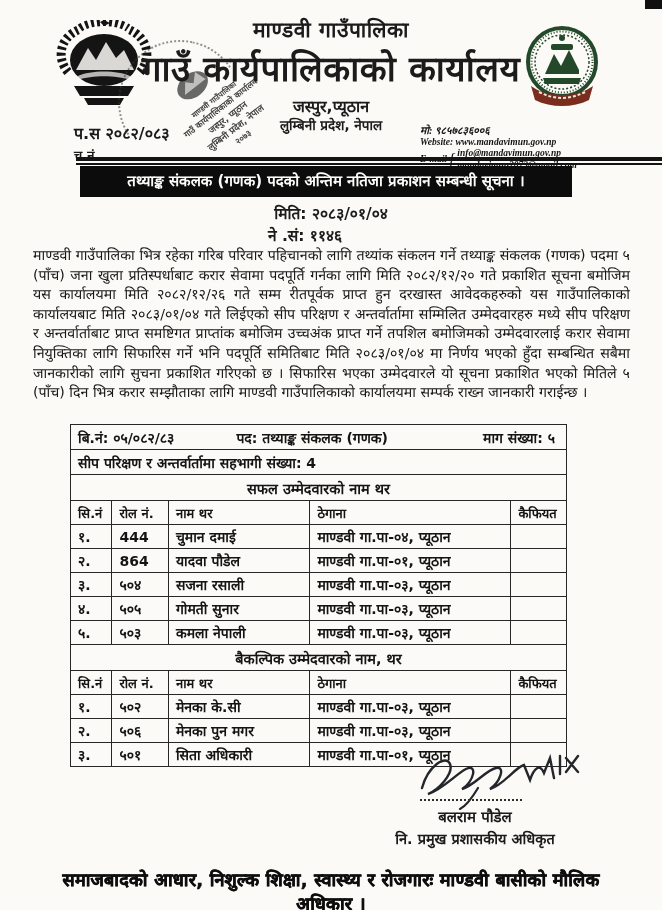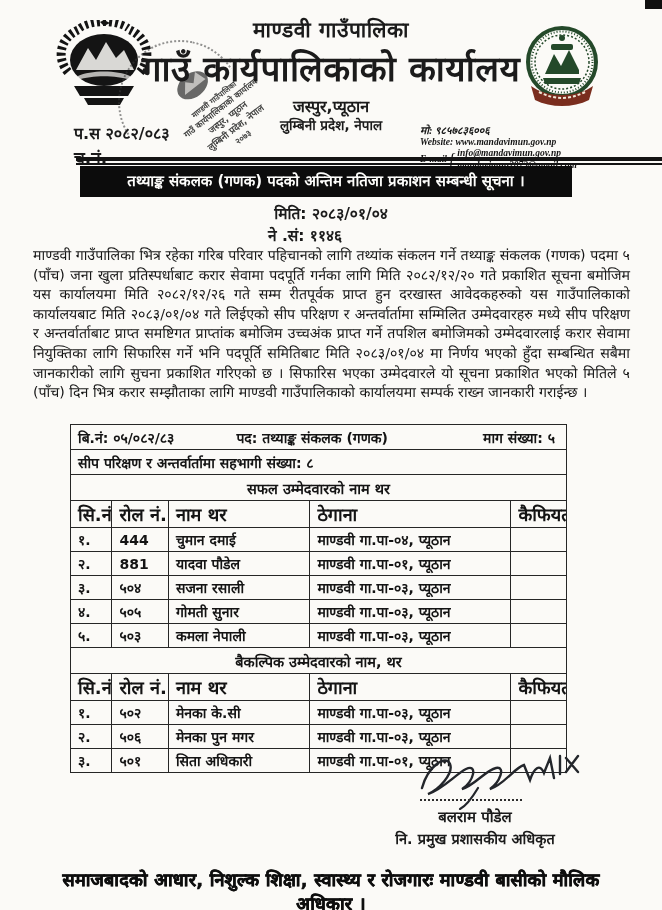--- a/index.html
+++ b/index.html
@@ -10,21 +10,21 @@
   }
   .abs{position:absolute;}
   .center{text-align:center;}
 
   
   .muni-title{top:15px;left:90px;width:482px;font-size:21px;font-weight:800;letter-spacing:.5px;}
   .office-title{top:44px;left:40px;width:582px;font-size:35px;font-weight:800;letter-spacing:.5px;}
   .addr1{top:95px;left:140px;width:382px;font-size:16px;font-weight:800;}
   .addr2{top:116px;left:140px;width:382px;font-size:13.5px;font-weight:800;}
   .ps-no{top:122px;left:74px;font-size:16px;font-weight:800;}
-  .ch-no{top:146px;left:74px;font-size:17px;font-weight:800;}
+  .ch-no{top:146px;left:74px;font-size:13px;font-weight:800;}
 
   .contact{top:125px;left:420px;width:225px;font-family:"Liberation Serif","DejaVu Serif",serif;
            font-style:italic;font-weight:bold;font-size:9.5px;line-height:11.5px;color:#141414;}
   .contact .phone{font-size:10.5px;}
   .email-row{display:flex;align-items:center;}
   .brace{font-size:16px;font-weight:400;margin:0 2px;}
 
   .artifact-tr{top:0;left:645px;width:17px;height:9px;background:#101010;}
 
   
@@ -45,21 +45,21 @@
 
   .body-par{top:246px;left:33px;width:597px;font-size:14.2px;line-height:19.6px;
             text-align:justify;font-weight:500;color:#161616;}
 
   
   .results{top:424px;left:70px;width:497px;border-collapse:collapse;table-layout:fixed;
            font-size:14px;color:#141414;}
   .results td{border:1.4px solid #262626;padding:1px 7px;vertical-align:middle;height:21px;
               overflow:hidden;white-space:nowrap;}
   .results .sec-title{text-align:center;font-weight:800;font-size:14.5px;height:23px;}
-  .results .col-h{font-weight:800;font-size:18px;}
+  .results .col-h{font-weight:800;font-size:13px;}
   .results .info-row td{font-weight:800;height:22px;}
   .info-flex{display:flex;}
   .info-flex .post{margin-left:62px;flex:1;}
   .info-flex .demand{margin-right:4px;}
   .c1{width:41px;}.c2{width:56px;}.c3{width:140px;}.c4{width:199px;}.c5{width:55px;}
   .results .data td{font-weight:600;}
 
   
   .sig-svg{top:748px;left:412px;}
   .dotline{top:799px;left:420px;width:102px;border-bottom:2.5px dotted #2d2d2d;height:0;}
@@ -163,21 +163,21 @@
         <tr class="info-row">
       <td colspan="5">
         <div class="info-flex">
           <span>बि.नं: ०५/०८२/८३</span>
           <span class="post">पद:  तथ्याङ्क संकलक (गणक)</span>
           <span class="demand">माग संख्या: ५</span>
         </div>
       </td>
     </tr>
     <tr class="info-row">
-      <td colspan="5">सीप परिक्षण र अन्तर्वार्तामा सहभागी संख्या: ८</td>
+      <td colspan="5">सीप परिक्षण र अन्तर्वार्तामा सहभागी संख्या: 4</td>
     </tr>
 
     <tr>
       <td colspan="5" class="sec-title">सफल उम्मेदवारको नाम थर</td>
     </tr>
     <tr class="col-h">
       <td>सि.नं</td>
       <td>रोल नं.</td>
       <td>नाम थर</td>
       <td>ठेगाना</td>
@@ -185,21 +185,21 @@
     </tr>
     <tr class="data">
       <td>१.</td>
           <td>444</td>
       <td>चुमान दमाई</td>
           <td>माण्डवी  गा.पा-०४, प्यूठान</td>
           <td></td>
     </tr>
     <tr class="data">
       <td>२.</td>
-          <td>881</td>
+          <td>864</td>
       <td>यादवा पौडेल</td>
           <td>माण्डवी  गा.पा-०१, प्यूठान</td>
           <td></td>
     </tr>
     <tr class="data">
       <td>३.</td>
           <td>५०४</td>
       <td>सजना रसाली</td>
           <td>माण्डवी  गा.पा-०३, प्यूठान</td>
           <td></td>

